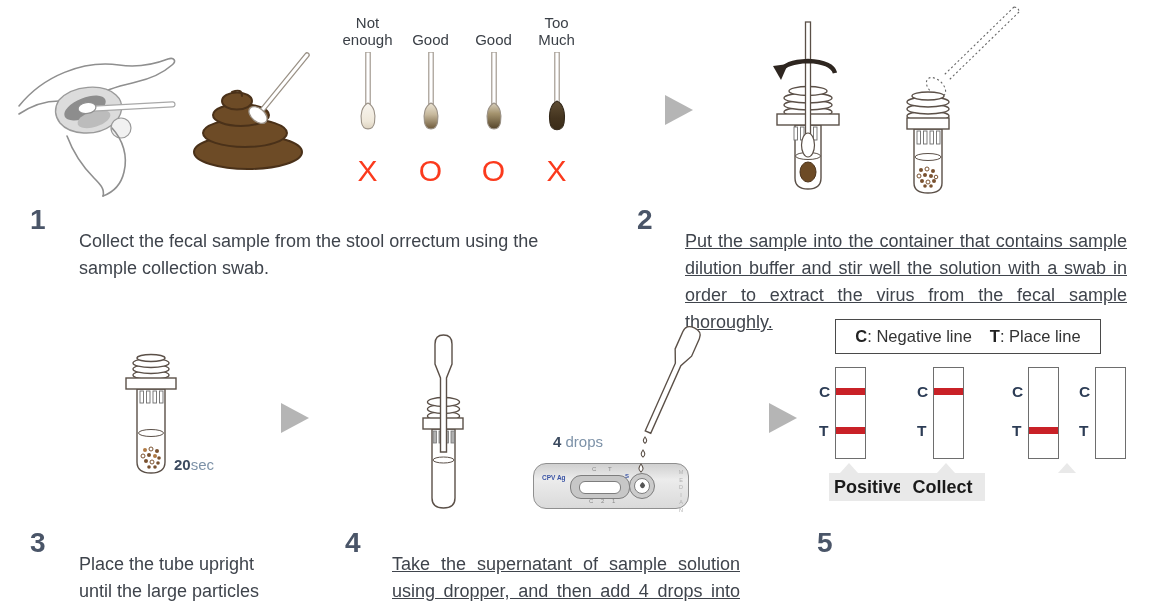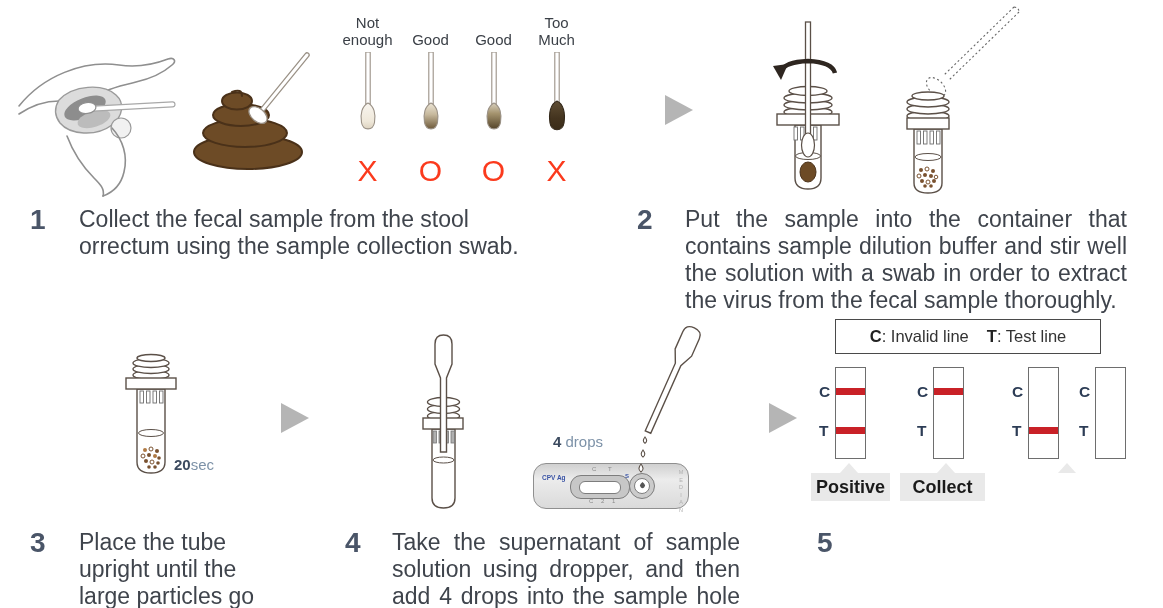--- a/index.html
+++ b/index.html
@@ -1,22 +1,22 @@
 <!DOCTYPE html>
 <html><head>
 <meta charset="utf-8">
 <style>
   html,body{margin:0;padding:0;background:#fff;}
   #canvas{position:relative;width:1163px;height:608px;background:#fff;overflow:hidden;
     font-family:"Liberation Sans",sans-serif;padding-left:12px;}
   .abs{position:absolute;}
   
   .step-num{position:absolute;font-size:28px;font-weight:700;color:#4a5568;line-height:28px;}
-  .step-text{position:absolute;font-size:23px;line-height:27px;color:#3f444c;}
-  .justify{text-align:justify;}
+  .step-text{position:absolute;font-size:18px;line-height:27px;color:#3f444c;margin-top:22px;}
+  .justify{text-align:justify;text-decoration:underline;}
   .bold-frag{font-weight:700;}
   
   .tri{position:absolute;width:0;height:0;border-top:15px solid transparent;
     border-bottom:15px solid transparent;border-left:28px solid #b5b5b5;}
   
   .swab-guide{position:absolute;left:336px;top:6px;width:252px;display:flex;}
   .swab-col{width:63px;display:flex;flex-direction:column;align-items:center;}
   .swab-label{height:42px;display:flex;align-items:flex-end;justify-content:center;
     text-align:center;font-size:15px;line-height:16.5px;color:#3a3f46;}
   .swab-svg{margin-top:4px;}
@@ -300,23 +300,23 @@
       <path d="M35,121 C37,123.5 37.4,125.7 35,127.4 C32.6,125.7 33,123.5 35,121 Z"></path>
       <path d="M33,134 C35.2,136.8 35.6,139.2 33,141.1 C30.4,139.2 30.8,136.8 33,134 Z"></path>
       <path d="M31,148 C33.5,151.2 34,153.8 31,156 C28,153.8 28.5,151.2 31,148 Z"></path>
     </g>
   </svg>
 
   <div class="tri" style="left:769px;top:403px"></div>
 
   <div class="legend-box">
     <b>C</b>
-      <span> : Invalid line</span>
+      <span> : Negative line</span>
       <b class="legend-gap">T</b>
-      <span> : Test line</span>
+      <span> : Place line</span>
   </div>
 
   <div class="results">
 
     <span class="ct clab" style="left:19px">C</span>
     <span class="ct tlab" style="left:19px">T</span>
     <div class="strip" style="left:35px">
       <div class="strip-line c-line"></div>
       <div class="strip-line t-line"></div>
     </div>
@@ -334,17 +334,17 @@
     </div>
 
     <span class="ct clab" style="left:279px">C</span>
     <span class="ct tlab" style="left:279px">T</span>
     <div class="strip" style="left:295px"></div>
 
     <div class="pointer" style="left:40px"></div>
     <div class="pointer" style="left:137px"></div>
     <div class="pointer" style="left:258px"></div>
 
-    <div class="badge" style="left:11px;width:79px">Positive</div>
+    <div class="badge" style="left:29px;width:79px">Positive</div>
     <div class="badge" style="left:100px;width:85px">Collect</div>
   </div>
 
 </div>
 
 </body></html>

